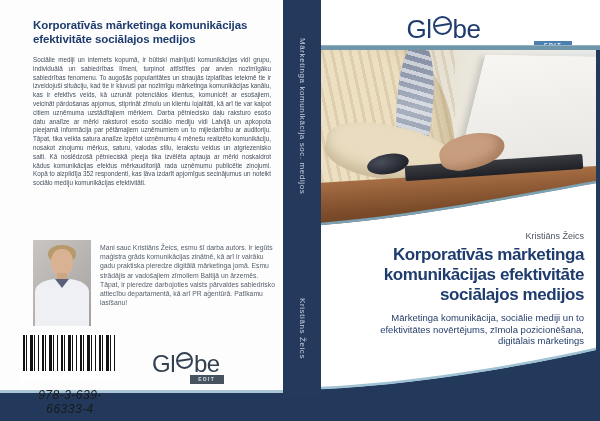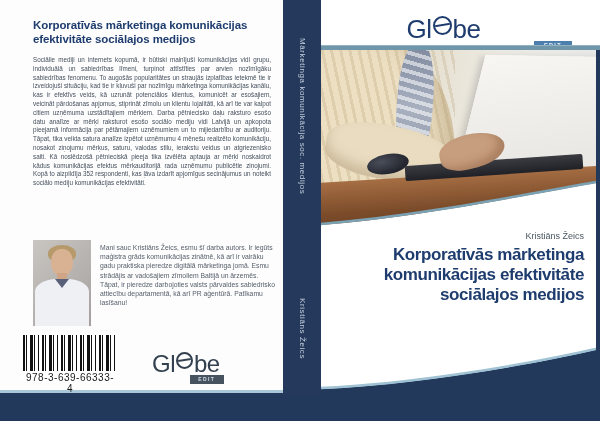--- a/index.html
+++ b/index.html
@@ -47,21 +47,21 @@
   }
   .barcode-wrap { position:absolute; left:20px; top:333px; width:100px; height:49px;
     background:#fff; padding:2px 3px 0 3px; }
   .barcode-bars {
     width:94px; height:36px;
     background:repeating-linear-gradient(90deg,
       #121212 0 2px, #fff 2px 3px, #121212 3px 4px, #fff 4px 7px,
       #121212 7px 10px, #fff 10px 11px, #121212 11px 12px, #fff 12px 15px,
       #121212 15px 16px, #fff 16px 19px);
   }
-  .isbn { margin-top:1px; text-align:center; font-size:10px; letter-spacing:0.5px; color:#1a1a1a; }
+  .isbn { margin-top:17px; text-align:center; font-size:12px; letter-spacing:0.5px; color:#1a1a1a;font-style:italic; }
 
   
   .logo { position:absolute; display:flex; align-items:flex-start; line-height:1; }
   .logo .lg-txt { font-weight:normal; letter-spacing:-0.5px; }
   .globe {
     display:inline-block; border-radius:50%; position:relative; overflow:hidden;
     flex:0 0 auto;
   }
   .globe::before { content:""; position:absolute; left:-3px; right:-3px; top:38%;
     height:34%; border-top:2.5px solid currentColor; transform:skewY(-9deg); }
@@ -208,20 +208,21 @@
     <div class="mouse"></div>
     <div class="hand"></div>
     <svg class="photo-curve" viewBox="0 0 275 90" preserveAspectRatio="none">
       <path d="M0,87 C90,80 190,60 275,45 L275,90 L0,90 Z" fill="#ffffff"></path>
       <path d="M0,86 C90,79 190,59 275,44" fill="none" stroke="#7aa2b4" stroke-width="2.5"></path>
     </svg>
   </div>
 
   <div class="front-author">Kristiāns Žeics</div>
   <div class="front-title">Korporatīvās mārketinga komunikācijas efektivitāte sociālajos medijos</div>
+  <div class="front-subtitle">Mārketinga komunikācija, sociālie mediji un to efektivitātes novērtējums, zīmola pozicionēšana, digitālais mārketings</div>
 
   <svg class="swoosh" viewBox="0 0 279 48" preserveAspectRatio="none">
     <path d="M0,44 C90,40 200,22 279,4 L279,48 L0,48 Z" fill="#22395c"></path>
     <path d="M0,43 C90,39 200,21 279,3" fill="none" stroke="#9fc2d4" stroke-width="2.5"></path>
   </svg>
 
   <div class="right-edge"></div>
 </div>
 
 </body></html>

